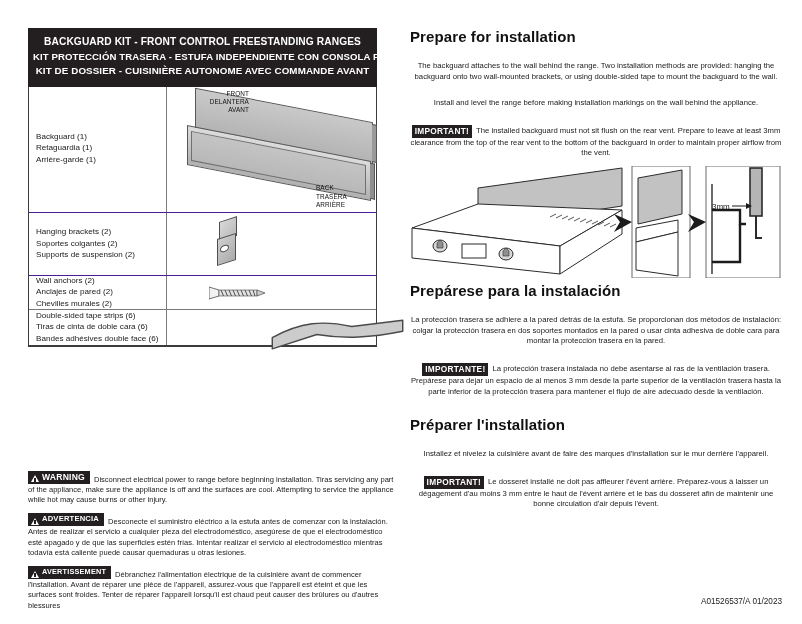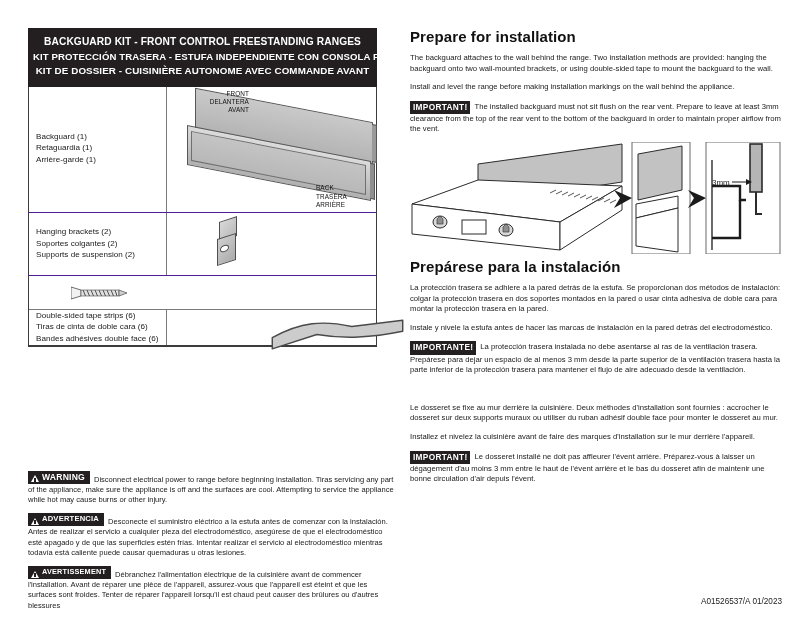--- a/index.html
+++ b/index.html
@@ -249,22 +249,23 @@
     font-size: 15px;
     font-weight: bold;
     color: #111;
     margin: 0 0 5px 0;
     letter-spacing: 0.1px;
   }
   .sec-head.sp { margin-top: 0; }
   .body-p {
     font-size: 7.7px;
     line-height: 10.6px;
-    margin: 8px 0 7px 0;
+    margin: 16px 0 7px 0;
     color: #1a1a1a;
+    text-align: center;
   }
   .body-p:last-child { margin-bottom: 0; }
   .imp-badge {
     display: inline-block;
     background: #231f20;
     color: #ffffff;
     font-weight: bold;
     font-size: 8.3px;
     padding: 1px 3px 1.5px 3px;
     letter-spacing: 0.3px;
@@ -340,20 +341,25 @@
         <div class="parts-art">
           <div class="bracket-art">
             <div class="br-top"></div>
             <div class="br-bot"></div>
             <div class="br-hole"></div>
           </div>
         </div>
       </div>
 
       <div class="parts-row row-anchors">
+        <div class="parts-names">
+          <div class="pname">Wall anchors (2)</div>
+          <div class="pname">Anclajes de pared (2)</div>
+          <div class="pname">Chevilles murales (2)</div>
+        </div>
         <div class="parts-art">
           <svg class="anchor-art" viewBox="0 0 62 14">
             <polygon points="0,1 10,4 10,10 0,13" fill="#f2f2f2" stroke="#4a4a4a" stroke-width="0.8"></polygon>
             <rect x="10" y="4" width="38" height="6" fill="#e0e0e0" stroke="#4a4a4a" stroke-width="0.6"></rect>
             <g stroke="#3f3f3f" stroke-width="0.9">
               <line x1="12" y1="4" x2="14.5" y2="10"></line>
                 <line x1="16" y1="4" x2="18.5" y2="10"></line>
               <line x1="20" y1="4" x2="22.5" y2="10"></line>
                 <line x1="24" y1="4" x2="26.5" y2="10"></line>
               <line x1="28" y1="4" x2="30.5" y2="10"></line>
@@ -474,26 +480,25 @@
         <line x1="322" y1="40" x2="336" y2="40" stroke="#1b1b1b" stroke-width="1"></line>
         <polygon points="336,37 342,40 336,43" fill="#1b1b1b"></polygon>
         <text x="302" y="43" font-family="Liberation Sans, sans-serif" font-size="8" fill="#1b1b1b">3mm</text>
 
         <polygon points="278,48 296,56 278,66 284,56" fill="#1b1b1b"></polygon>
       </svg>
     </div>
 
     <h2 class="sec-head sp">Prepárese para la instalación</h2>
     <p class="body-p">La protección trasera se adhiere a la pared detrás de la estufa. Se proporcionan dos métodos de instalación: colgar la protección trasera en dos soportes montados en la pared o usar cinta adhesiva de doble cara para montar la protección trasera en la pared.</p>
-    <p class="body-p">Instale y nivele la estufa antes de hacer las marcas de instalación en la pared detrás del electrodoméstico.</p>
     <p class="body-p"><span class="imp-badge">IMPORTANTE!</span><span>La protección trasera instalada no debe asentarse al ras de la ventilación trasera. Prepárese para dejar un espacio de al menos 3 mm desde la parte superior de la ventilación trasera hasta la parte inferior de la protección trasera para mantener el flujo de aire adecuado desde la ventilación.</span></p>
 
     <div class="gap-c"></div>
 
-    <p class="body-p">Le dosseret se fixe au mur derrière la cuisinière. Deux méthodes d'installation sont fournies : accrocher le dosseret sur deux supports muraux ou utiliser du ruban adhésif double face pour monter le dosseret au mur.</p>
+    <h2 class="sec-head">Préparer l'installation</h2>
     <p class="body-p">Installez et nivelez la cuisinière avant de faire des marques d'installation sur le mur derrière l'appareil.</p>
     <p class="body-p"><span class="imp-badge">IMPORTANT!</span><span>Le dosseret installé ne doit pas affleurer l'évent arrière. Préparez-vous à laisser un dégagement d'au moins 3 mm entre le haut de l'évent arrière et le bas du dosseret afin de maintenir une bonne circulation d'air depuis l'évent.</span></p>
 
   </div>
 
   <div class="doc-id">A01526537/A 01/2023</div>
 
 </div>
 
 </body></html>

